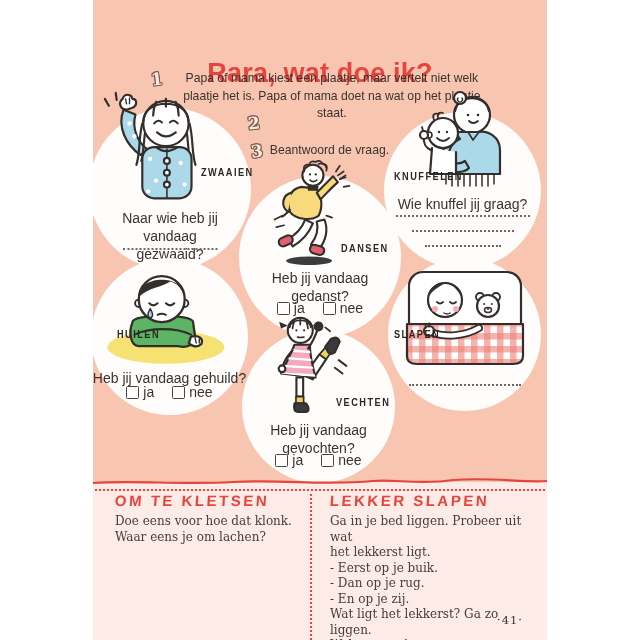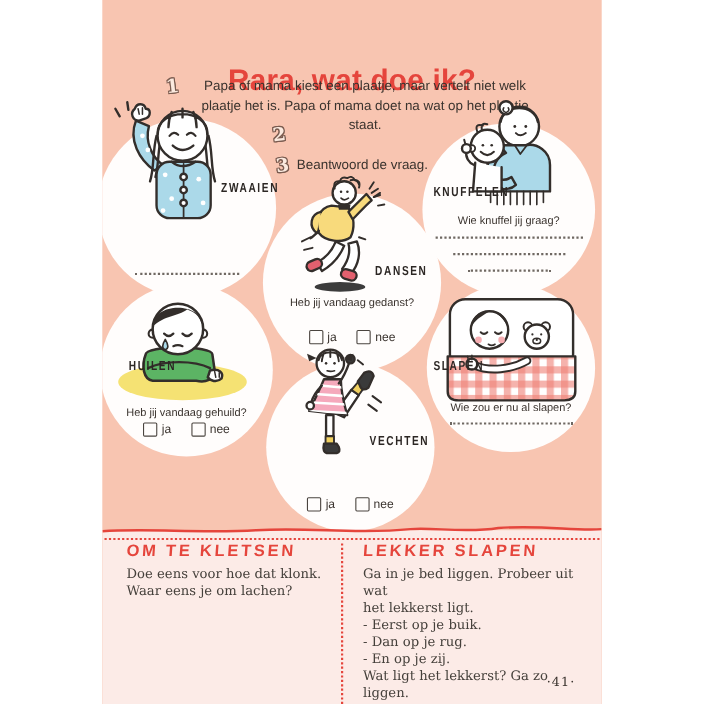--- a/index.html
+++ b/index.html
@@ -34,27 +34,27 @@
   .i-knuffelen{left:14px;top:-22px;width:118px;}
   .i-huilen{left:6px;top:14px;width:142px;}
   .i-vechten{left:16px;top:-16px;width:98px;}
   .i-slapen{left:5px;top:10px;width:140px;}
 
   .act-label{position:absolute;font-size:10px;font-weight:bold;letter-spacing:1.6px;color:#2c2724;
              transform:scale(.92,1.18);transform-origin:left center;white-space:nowrap;}
   .l-zwaaien{left:112px;top:58px;} .l-dansen{left:102px;top:66px;} .l-knuffelen{left:10px;top:58px;}
   .l-huilen{left:26px;top:70px;} .l-vechten{left:94px;top:66px;} .l-slapen{left:6px;top:70px;}
 
-  .question{position:absolute;left:0;right:0;text-align:center;font-size:10px;line-height:1.28;color:#3a332e;}
+  .question{position:absolute;left:0;right:0;text-align:center;font-size:14px;line-height:1.28;color:#3a332e;}
   .q-zwaaien{top:102px;padding:0 20px;} .q-dansen{top:94px;padding:0 24px;text-align:center;} .q-knuffelen{top:84px;}
   .q-huilen{top:112px;} .q-vechten{top:92px;padding:0 22px;} .q-slapen{top:108px;}
 
   .dotline{position:absolute;left:50%;transform:translateX(-50%);border-top:2px dotted #6f6862;height:0;}
   .cbrow{position:absolute;left:0;right:0;display:flex;justify-content:center;align-items:center;gap:18px;}
-  .cbitem{display:flex;align-items:center;gap:4px;font-size:11px;color:#3a332e;}
+  .cbitem{display:flex;align-items:center;gap:4px;font-size:14px;color:#3a332e;}
   .cb{width:11px;height:11px;border:1.7px solid #4a443f;border-radius:1.5px;background:#fffdfc;}
 
   .footer{position:absolute;left:0;top:482px;width:454px;height:158px;background:#fcebe7;}
   .wavy{position:absolute;left:0;top:-5px;width:454px;height:10px;}
   .dotted-top{position:absolute;left:2px;right:2px;top:7px;border-top:2px dotted #e5453c;height:0;}
   .divider{position:absolute;left:217px;top:12px;bottom:0;border-left:2px dotted #e5453c;width:0;}
   .col{position:absolute;top:10px;}
   .col-left{left:22px;width:186px;}
   .col-right{left:237px;width:205px;}
   .col-heading{font-size:15px;font-weight:bold;letter-spacing:2.5px;color:#e5453c;
@@ -107,20 +107,21 @@
           <circle cx="71" cy="96" r="3" fill="#fff"></circle>
           <path d="M60 58 Q70 66 82 58"></path>
           <circle cx="54" cy="70" r="2.2" fill="#fff" stroke="none"></circle>
           <circle cx="60" cy="92" r="2.2" fill="#fff" stroke="none"></circle>
           <circle cx="85" cy="74" r="2.2" fill="#fff" stroke="none"></circle>
           <circle cx="89" cy="96" r="2.2" fill="#fff" stroke="none"></circle>
           <circle cx="52" cy="103" r="2.2" fill="#fff" stroke="none"></circle>
         </g>
       </svg>
       <div class="act-label l-zwaaien">ZWAAIEN</div>
+      <div class="question q-zwaaien">Naar wie heb jij vandaag gezwaaid?</div>
       <div class="dotline" style="top:140px;width:95px;"></div>
     </div>
 
     <div class="circle c-knuffelen">
       <svg class="illus i-knuffelen" viewBox="0 0 118 104">
         <g class="ink">
           <circle cx="74" cy="25" r="18" fill="#fff"></circle>
           <path d="M57 21 C60 4 88 4 91 21"></path>
           <circle cx="62" cy="8" r="6" fill="#fff"></circle>
           <path d="M60 8 a2.5 2.5 0 1 0 4 0" stroke-width="1.4"></path>
@@ -245,20 +246,21 @@
           <circle cx="44" cy="17" r="13" fill="#fff"></circle>
           <path d="M33 14 C34 4 54 4 55 14 M44 5 V11 M38 7 C37 10 36 13 36 15 M50 7 C51 10 52 13 52 15" stroke-width="1.8"></path>
           <path d="M31 12 L22 8 L24 15 Z" fill="#332e2b" stroke="none"></path>
           <path d="M57 12 L66 8 L64 15 Z" fill="#332e2b" stroke="none"></path>
           <circle cx="40" cy="17" r="1.2" fill="#332e2b" stroke="none"></circle>
           <circle cx="48" cy="17" r="1.2" fill="#332e2b" stroke="none"></circle>
           <path d="M41 24 Q44 25 48 24" stroke-width="1.6"></path>
         </g>
       </svg>
       <div class="act-label l-vechten">VECHTEN</div>
+      <div class="question q-vechten">Heb jij vandaag gevochten?</div>
       <div class="cbrow" style="top:122px;">
         <span class="cbitem">
             <span class="cb"></span>
             <span>ja</span>
           </span>
         <span class="cbitem">
             <span class="cb"></span>
             <span>nee</span>
           </span>
       </div>
@@ -289,21 +291,20 @@
           <circle cx="63" cy="41" r="3" fill="#f6aeb2" stroke="none"></circle>
           <path d="M51 45 Q54 47 57 45" stroke-width="1.5"></path>
           <path d="M14 56 L130 56 L130 88 Q130 96 120 96 L24 96 Q14 96 14 88 Z" fill="url(#gingham)"></path>
           <path d="M38 64 C52 70 72 68 86 60" stroke="#332e2b" stroke-width="8"></path>
           <path d="M38 64 C52 70 72 68 86 60" stroke="#fff" stroke-width="4.5"></path>
           <circle cx="36" cy="63" r="5" fill="#fff"></circle>
           <path d="M33 60 L32 56 M36 59 L36 55" stroke-width="1.4"></path>
         </g>
       </svg>
       <div class="act-label l-slapen">SLAPEN</div>
-      <div class="question q-slapen">Wie zou er nu al slapen?</div>
       <div class="dotline" style="top:126px;width:112px;"></div>
     </div>
 
     <div class="footer">
       <svg class="wavy" viewBox="0 0 454 10" preserveAspectRatio="none">
         <path d="M0 6 C40 3 90 8 140 5 C190 2 230 9 280 4 C300 2 330 8 360 3 C400 0 430 6 454 4" fill="none" stroke="#e5453c" stroke-width="2.2"></path>
       </svg>
       <div class="dotted-top"></div>
       <div class="divider"></div>
 

